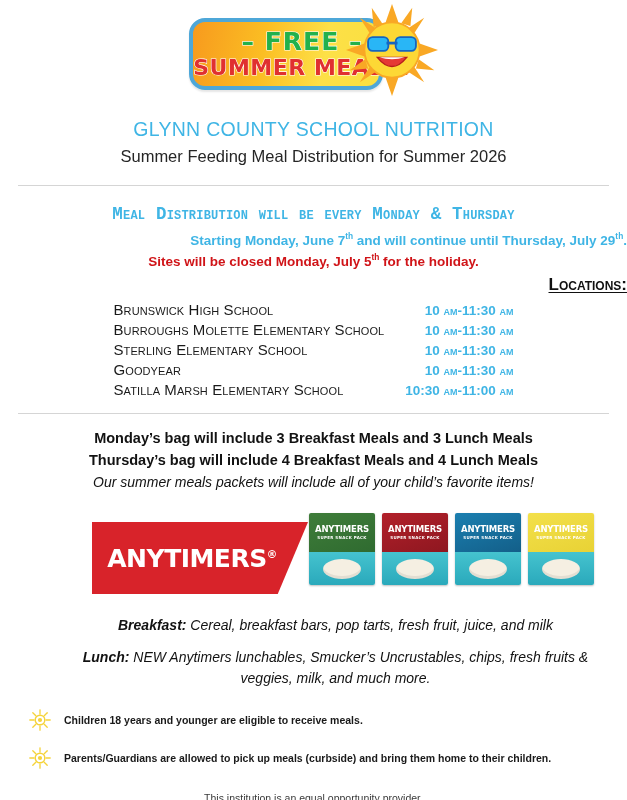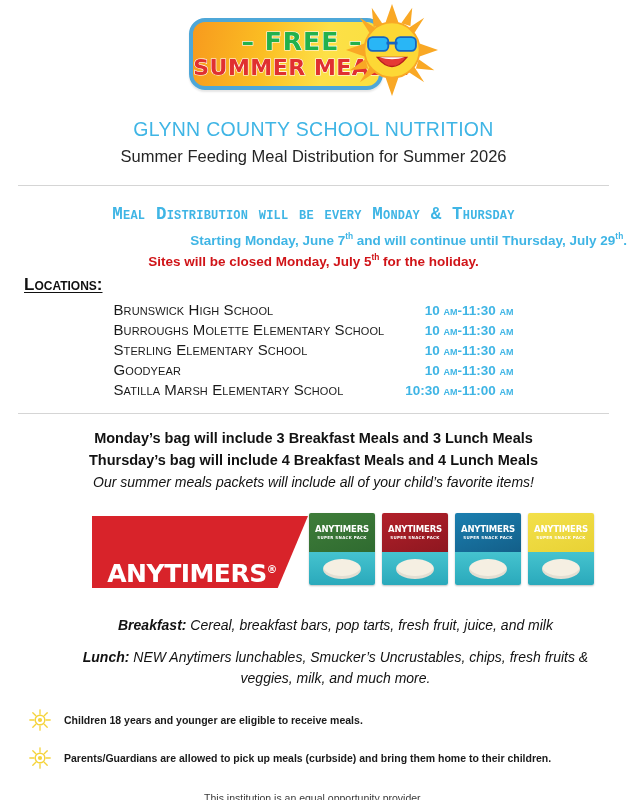--- a/index.html
+++ b/index.html
@@ -116,21 +116,21 @@
     text-align: center;
     color: #d01418;
     font-weight: bold;
     font-size: 13.5px;
     margin-top: 4px;
   }
   sup { font-size: 0.62em; vertical-align: super; }
 
   
   .loc-head {
-    text-align: left;
+    text-align: right;
     font-variant: small-caps;
     font-weight: bold;
     font-size: 17px;
     color: #111;
     margin-top: 7px;
     padding-left: 24px;
   }
   .loc-head span {
     text-decoration: underline;
     text-underline-offset: 2px;
@@ -179,27 +179,27 @@
 
   
   .anytimers-wrap {
     position: relative;
     height: 100px;
     margin-top: 13px;
   }
   .at-banner {
     position: absolute;
     left: 92px;
-    top: 13px;
+    top: 19px;
     width: 216px;
     height: 72px;
     background: #d8232a;
     clip-path: polygon(0 0, 100% 0, 86% 100%, 0 100%);
     display: flex;
-    align-items: flex-end;
+    align-items: center;
     justify-content: center;
   }
   .at-word {
     font-family: "DejaVu Sans", sans-serif;
     font-weight: bold;
     font-size: 25px;
     letter-spacing: -0.5px;
     color: #ffffff;
     transform: translateX(-8px);
     white-space: nowrap;

